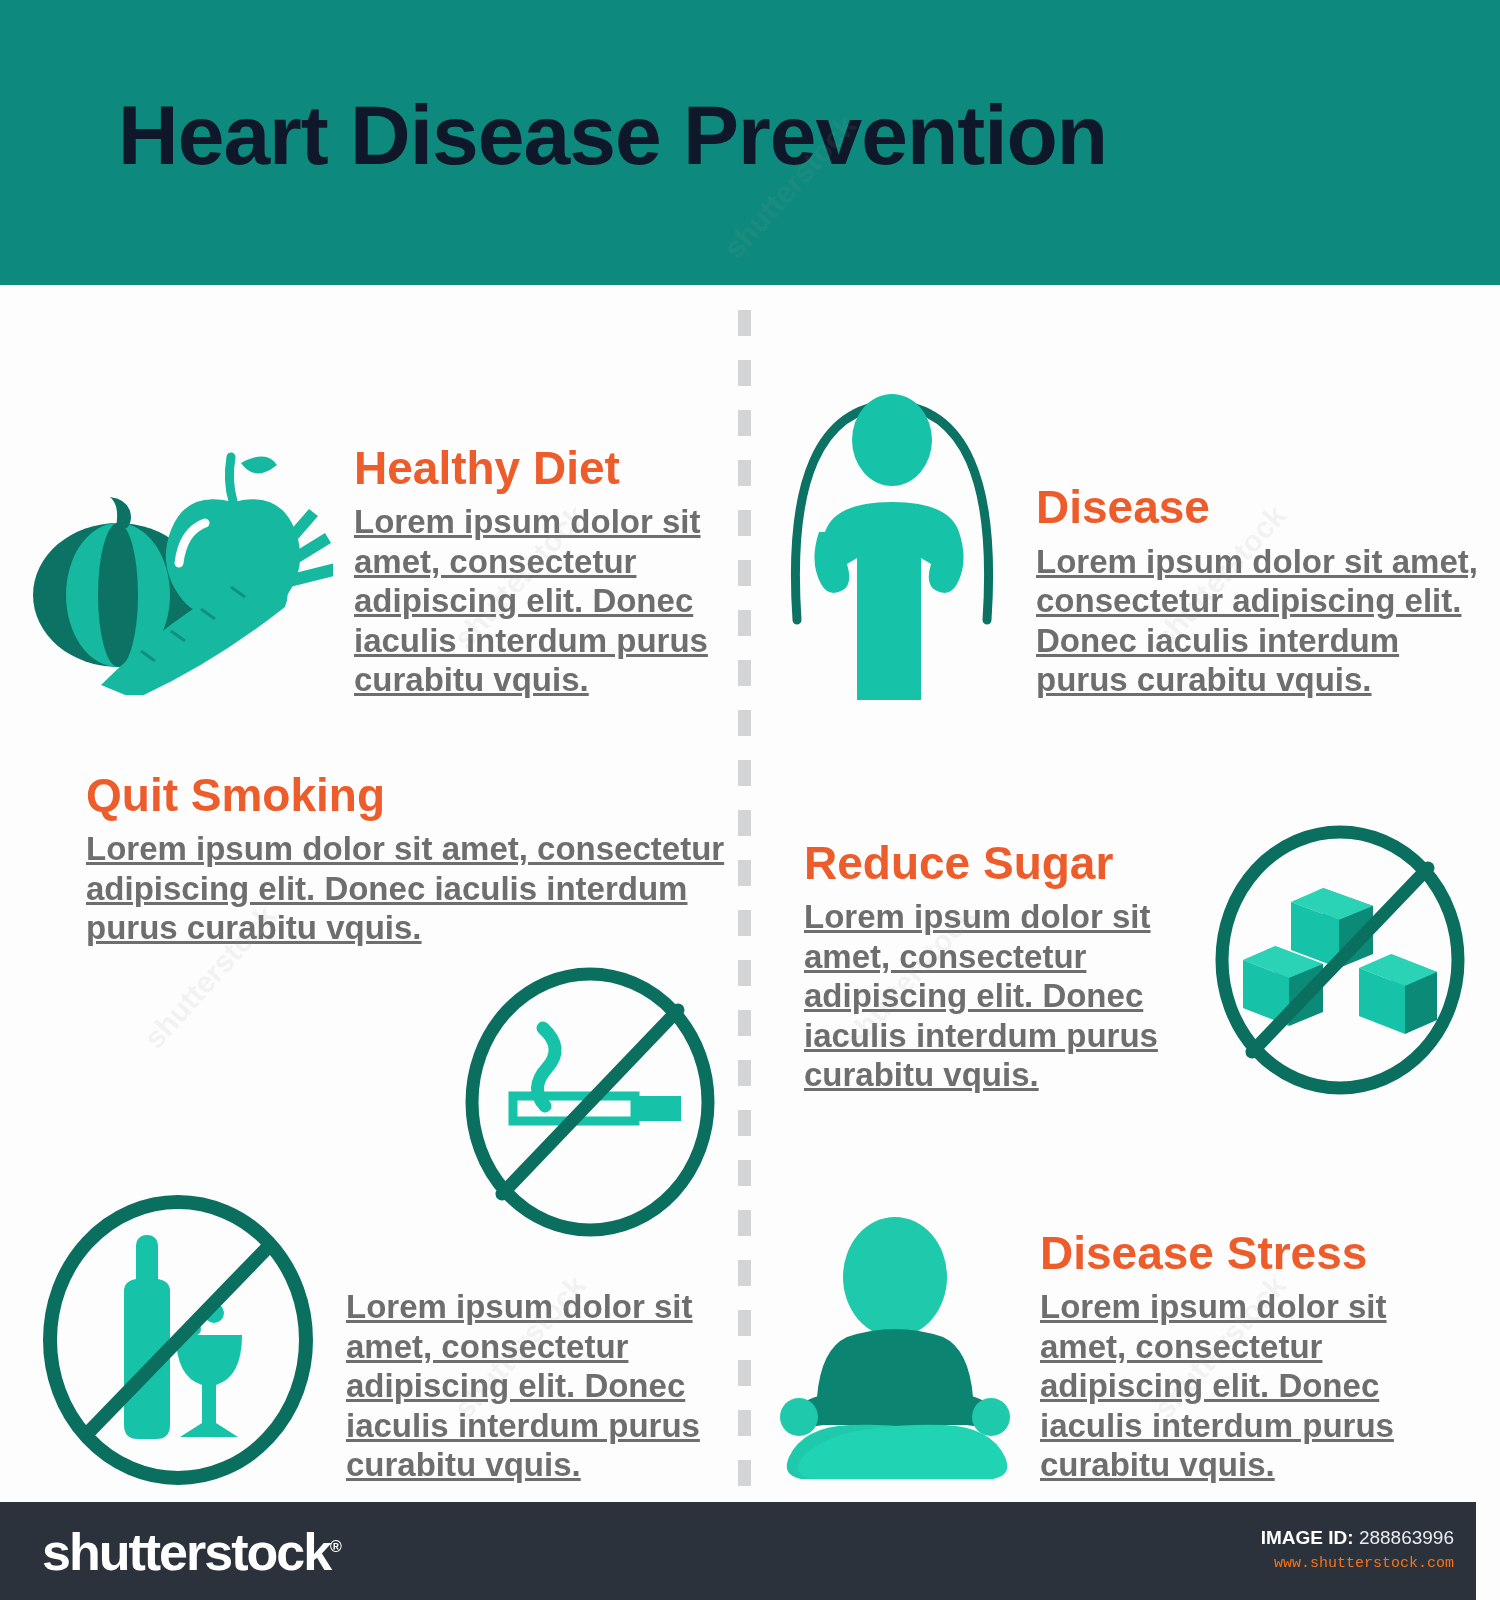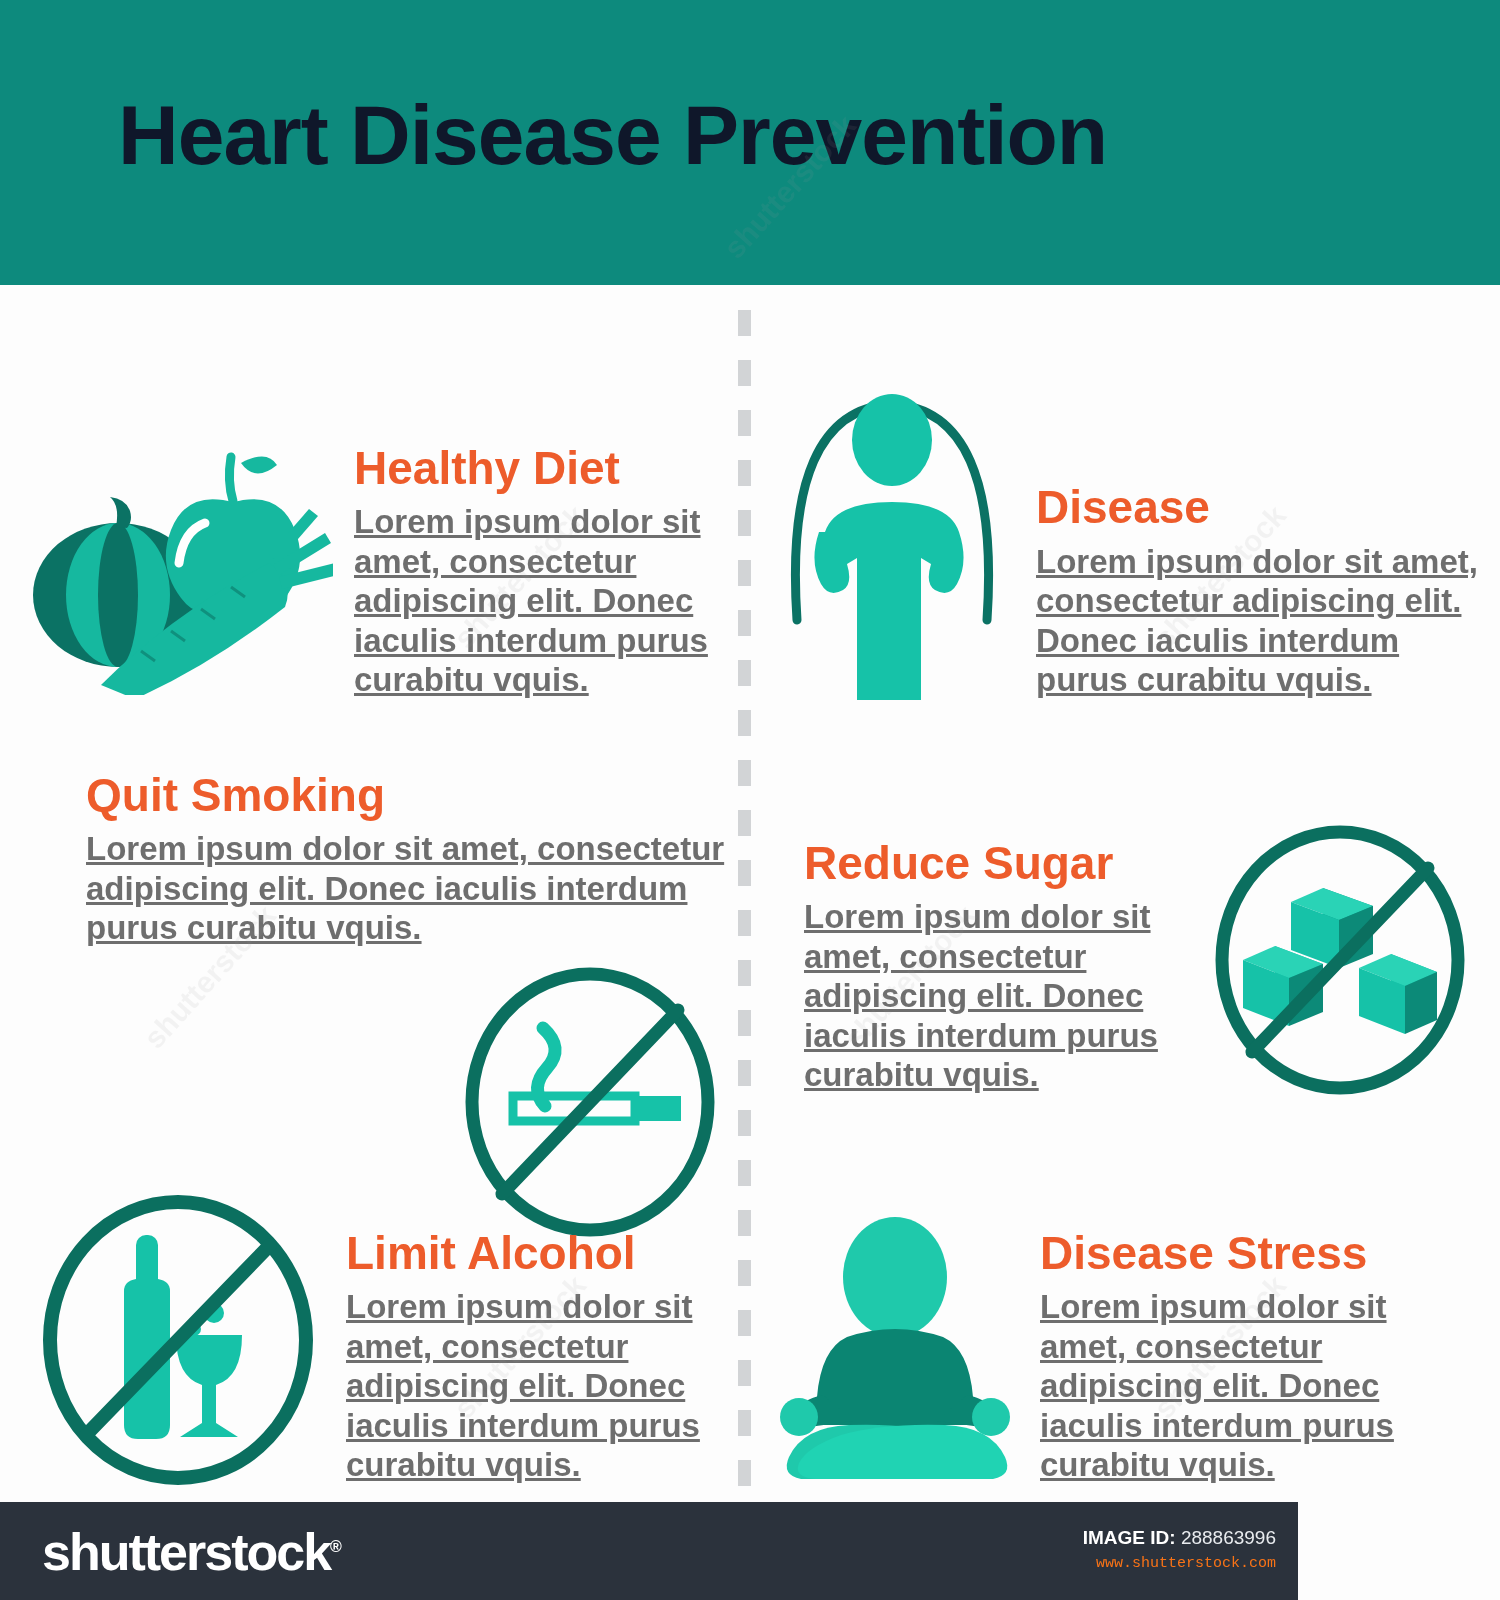--- a/index.html
+++ b/index.html
@@ -114,21 +114,21 @@
   .row-alc .text-box    { padding-top: 52px; }
 
   .row-stress .icon-box { width: 270px; height: 300px; margin-right: 8px; padding-top: 20px; }
   .row-stress .text-box { padding-top: 52px; }
 
   
   .footer {
     position: absolute;
     left: 0;
     top: 1502px;
-    width: 1298px;
+    width: 1476px;
     height: 98px;
     background: #2b323c;
   }
   .ss-logo {
     position: absolute;
     left: 42px;
     top: 24px;
     font-size: 52px;
     font-weight: bold;
     color: #ffffff;
@@ -331,21 +331,20 @@
           <path d="M148 140 l66 0 q0 42 -26 50 l0 38 l22 14 l-58 0 l22 -14 l0 -38 q-26 -8 -26 -50 z" fill="#16c2a8"></path>
 
           <circle cx="186" cy="118" r="10" fill="#16c2a8"></circle>
           <circle cx="166" cy="134" r="7" fill="#16c2a8"></circle>
           <circle cx="198" cy="96" r="6" fill="#16c2a8"></circle>
 
           <line x1="58" y1="240" x2="242" y2="50" stroke="#0b6f5f" stroke-width="14" stroke-linecap="round"></line>
         </svg>
       </div>
       <div class="text-box">
-        <div class="sect-title">Limit Alcohol</div>
         <div class="sect-body">Lorem ipsum dolor sit amet, consectetur adipiscing elit. Donec iaculis interdum purus curabitu vquis.</div>
       </div>
     </div>
 
     <div class="cell right r3 row-stress">
       <div class="icon-box">
         <svg width="260" height="280" viewBox="0 0 260 280">
 
           <ellipse cx="128" cy="72" rx="52" ry="60" fill="#1fc9ab"></ellipse>
 

